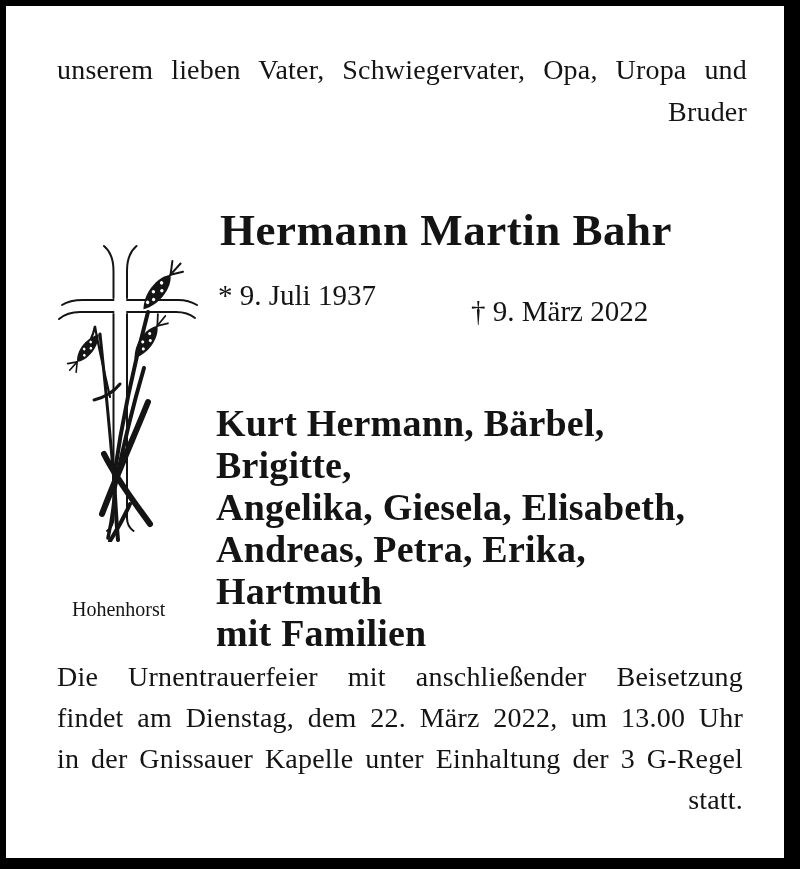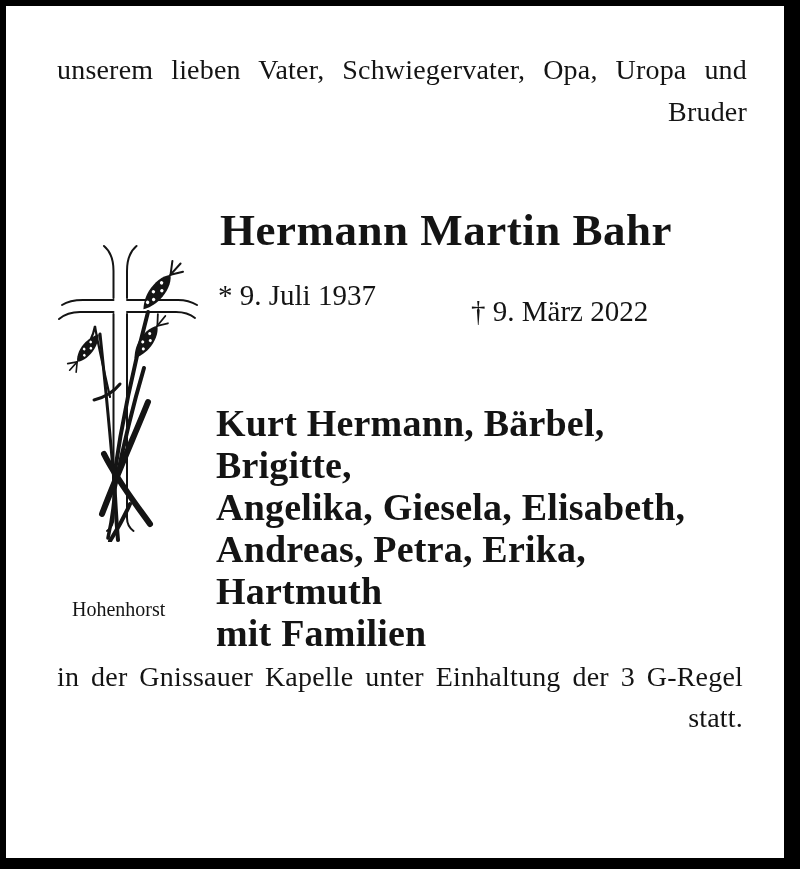--- a/index.html
+++ b/index.html
@@ -161,17 +161,19 @@
   <div class="abs mourners">
     <div>Kurt Hermann, Bärbel, Brigitte,</div>
     <div>Angelika, Giesela, Elisabeth,</div>
     <div>Andreas, Petra, Erika, Hartmuth</div>
     <div>mit Familien</div>
   </div>
 
   <div class="abs place">Hohenhorst</div>
 
   <div class="abs service">
+    <div class="jline">Die Urnentrauerfeier mit anschließender Beisetzung</div>
+    <div class="jline">findet am Dienstag, dem 22. März 2022, um 13.00 Uhr</div>
     <div class="jline">in der Gnissauer Kapelle unter Einhaltung der 3 G-Regel</div>
     <div class="lline">statt.</div>
   </div>
 
 </div>
 
 </body></html>

